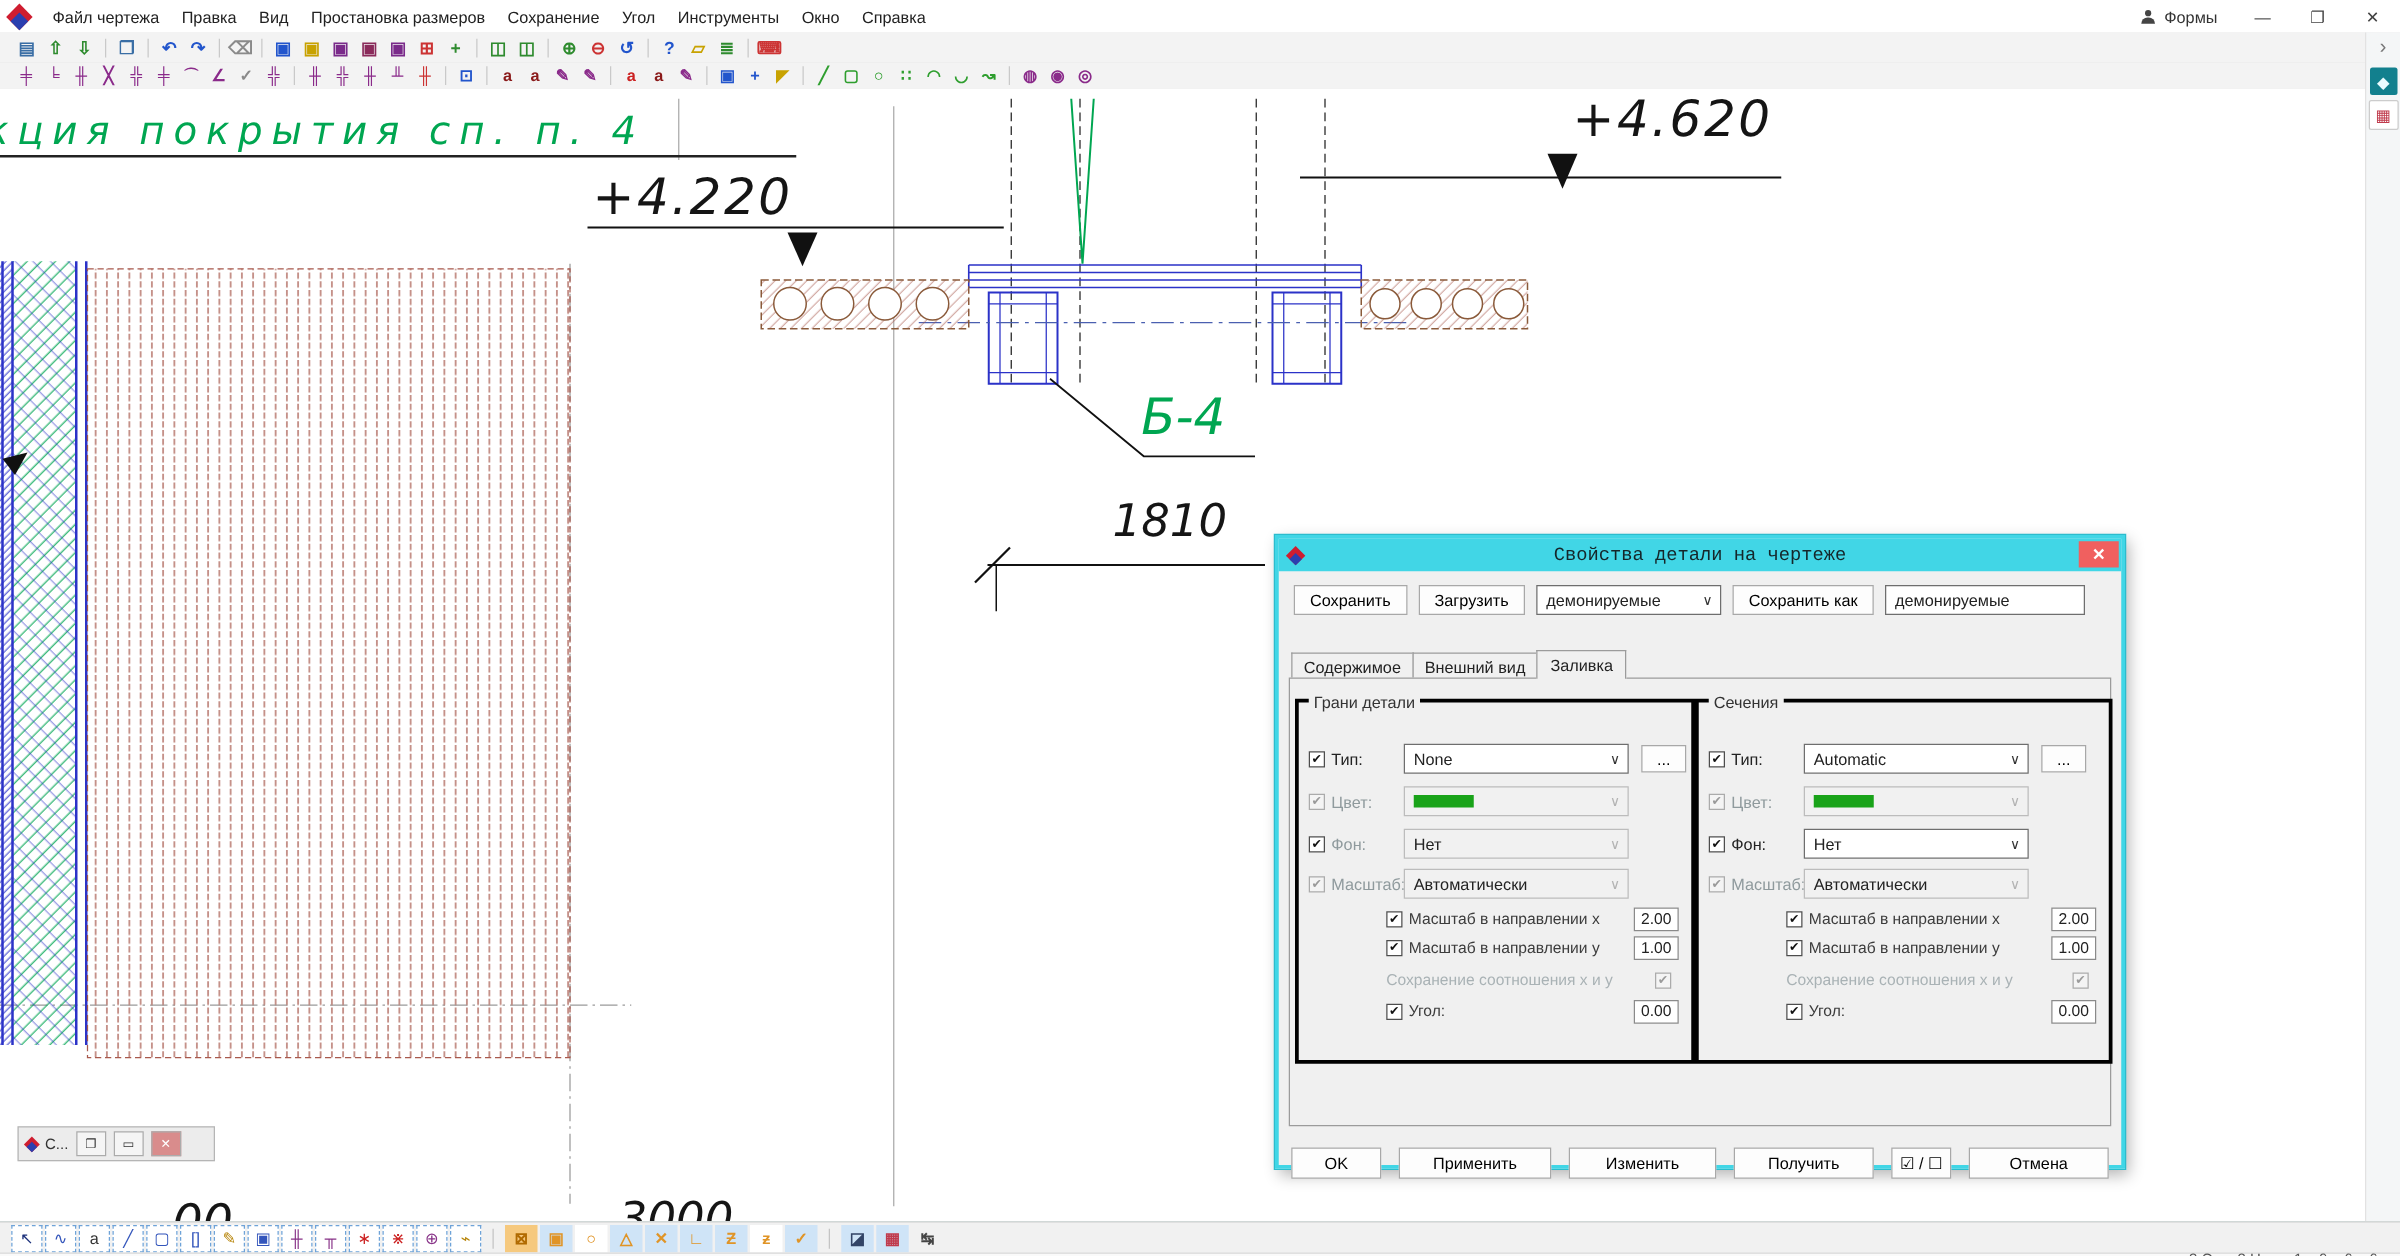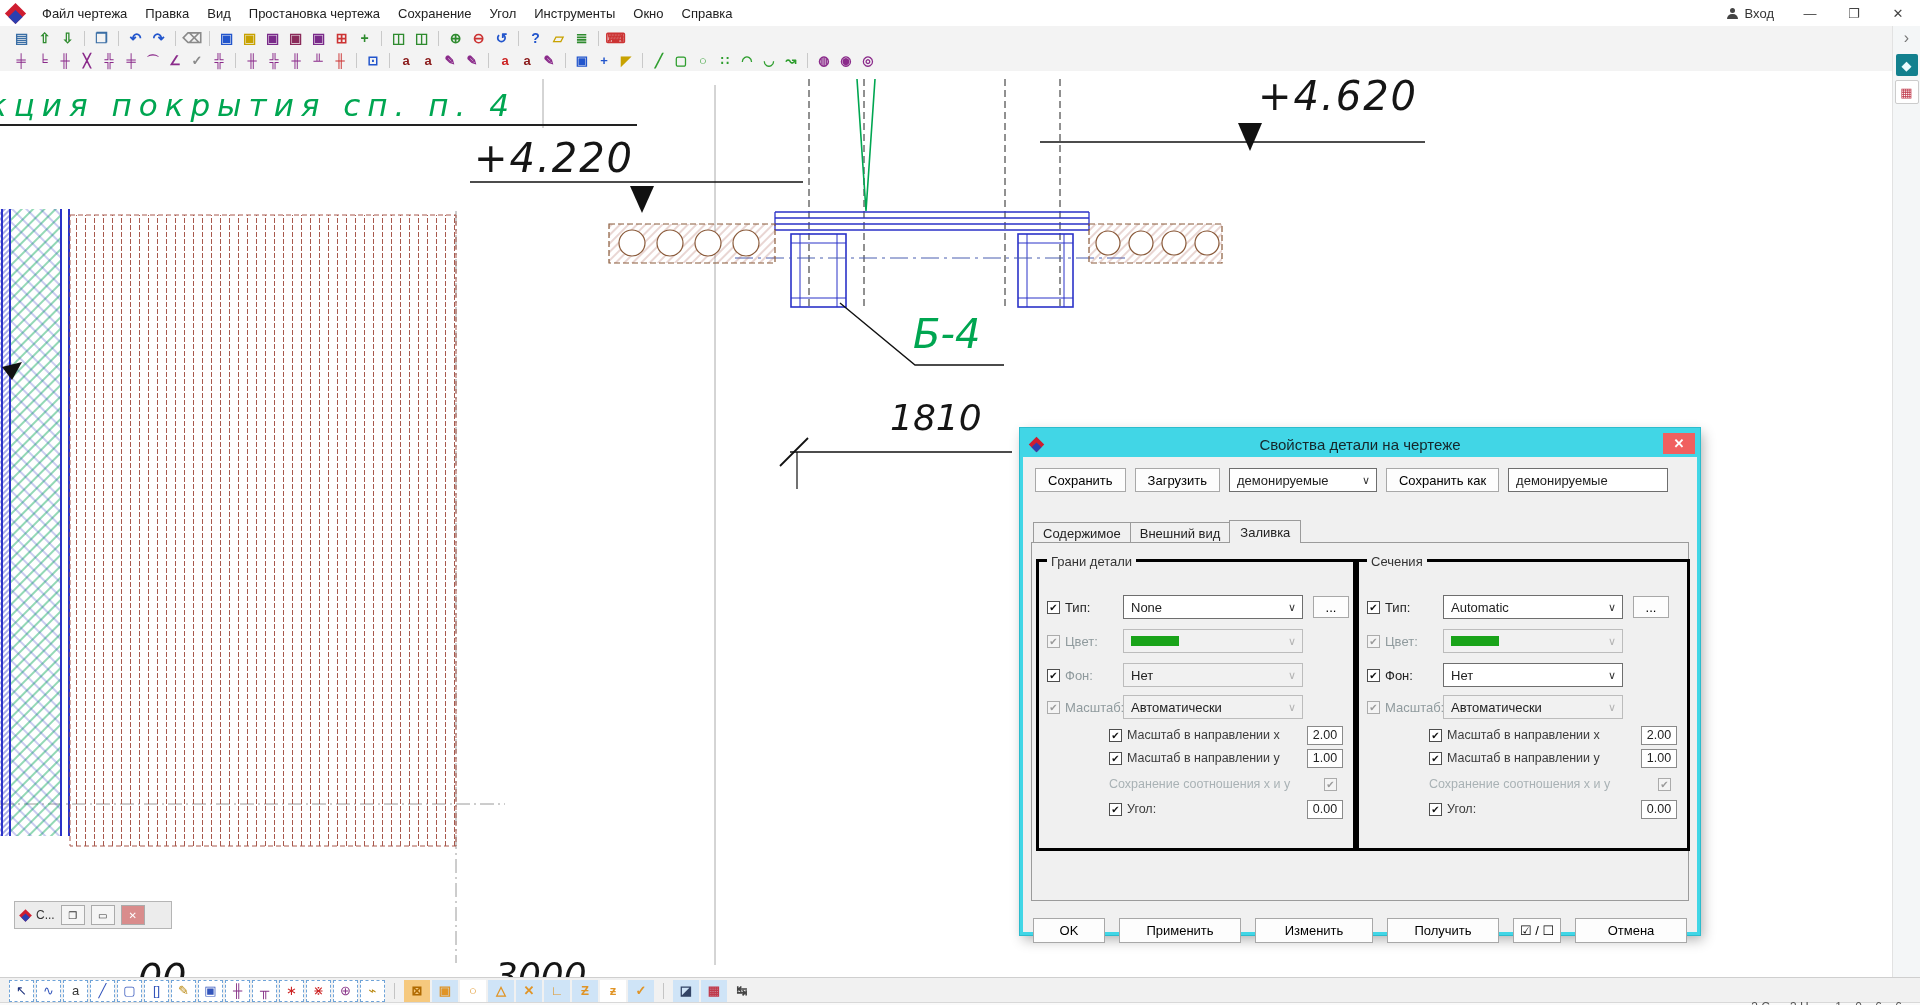--- a/index.html
+++ b/index.html
@@ -55,21 +55,21 @@
   .bsep{width:1px;height:16px;background:#c4c4c4;margin:0 6px;flex:none;}
   .bgroup{display:flex;align-items:center;}
   .statusbar{position:absolute;left:0;right:0;top:1002px;height:3px;background:#fafafa;border-top:1px solid #d8d8d8;}
   .status-frag{position:absolute;right:18px;top:1000px;height:5px;overflow:hidden;font-size:12px;color:#555;white-space:pre;}
   
   .dialog{position:absolute;left:1020px;top:428px;width:674px;height:501px;background:#f0f0f0;
           border:3px solid #41d6e6;box-shadow:0 0 0 1px #2cbccd, 3px 5px 12px rgba(0,0,0,.3);}
   .dlg-title{position:absolute;left:0;top:0;right:0;height:26px;background:#41d6e6;display:flex;align-items:center;}
   .dlg-title .logo-gem{width:11px;height:11px;margin-left:8px;}
   .dlg-title .logo-gem::after{left:4px;top:4px;width:7px;height:7px;}
-  .dlg-title-text{position:absolute;left:0;right:0;text-align:center;font-size:15px;color:#15262a;}
+  .dlg-title-text{position:absolute;left:0;right:0;text-align:center;font-size:15px;color:#15262a;font-family:Liberation Mono, monospace;}
   .dlg-close{position:absolute;right:2px;top:2px;width:32px;height:21px;background:#f0605f;color:#fff;display:flex;align-items:center;justify-content:center;font-size:13px;font-weight:bold;}
   .dlg-toprow{position:absolute;left:12px;top:37px;right:12px;height:24px;display:flex;align-items:center;gap:9px;}
   .btn{background:#fdfdfd;border:1px solid #a8a8a8;height:24px;display:inline-flex;align-items:center;justify-content:center;font-size:13px;font-family:inherit;padding:0 12px;box-sizing:border-box;}
   .combo{height:24px;background:#fff;border:1px solid #6e6e6e;display:flex;align-items:center;padding:0 2px 0 7px;box-sizing:border-box;font-size:13px;}
   .combo .chev{margin-left:auto;color:#333;font-size:11px;padding:0 4px;}
   .combo.dis{background:#f1f1f1;border-color:#bcbcbc;}
   .combo.dis .chev{color:#b3b3b3;}
   .txt{height:24px;background:#fff;border:1px solid #6e6e6e;display:flex;align-items:center;padding:0 7px;box-sizing:border-box;font-size:13px;}
   .tabs{position:absolute;left:10px;top:89px;height:23px;display:flex;align-items:flex-end;text-align:right;}
   .tab{border:1px solid #9b9b9b;border-bottom:none;background:#f0f0f0;padding:3px 9px 2px;font-size:13px;margin-right:-1px;position:relative;}
@@ -98,31 +98,31 @@
 <body>
 
 <div class="app">
 
   <div class="menubar">
     <span class="logo-gem"></span>
     <div style="display:flex;">
       <span class="mitem">Файл чертежа</span>
         <span class="mitem">Правка</span>
         <span class="mitem">Вид</span>
-        <span class="mitem">Простановка чертежа</span>
+        <span class="mitem">Простановка размеров</span>
         <span class="mitem">Сохранение</span>
         <span class="mitem">Угол</span>
         <span class="mitem">Инструменты</span>
         <span class="mitem">Окно</span>
         <span class="mitem">Справка</span>
     </div>
     <div class="menubar-right">
       <span class="login">
         <span class="person"></span>
-        <span>Вход</span>
+        <span>Формы</span>
       </span>
       <span class="winbtn">—</span>
       <span class="winbtn">❐</span>
       <span class="winbtn">✕</span>
     </div>
   </div>
 
   <div class="toolbar toolbar1">
     <span class="ticon" style="color: rgb(58, 110, 165);">▤</span>
       <span class="ticon" style="color: rgb(46, 139, 46);">⇧</span>

